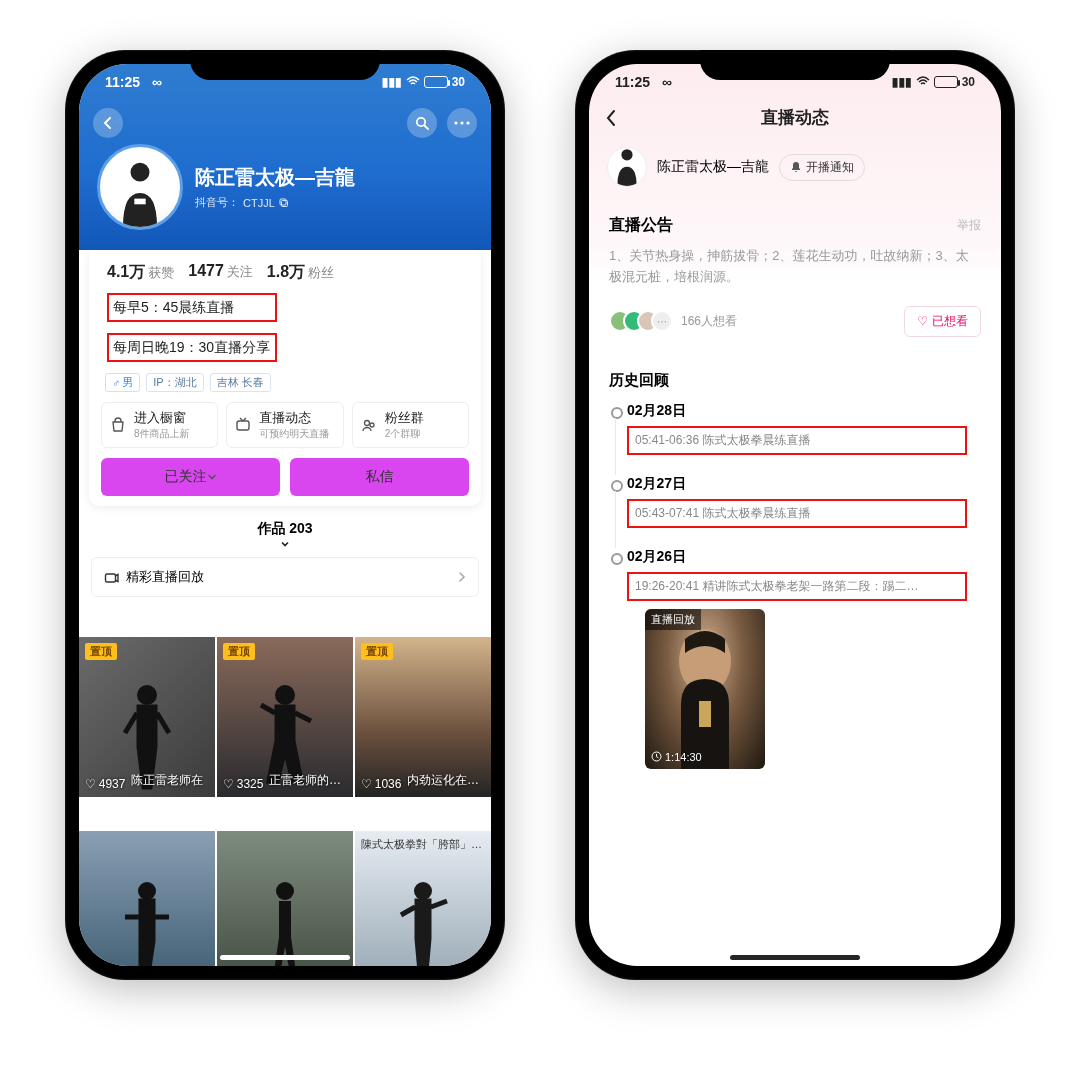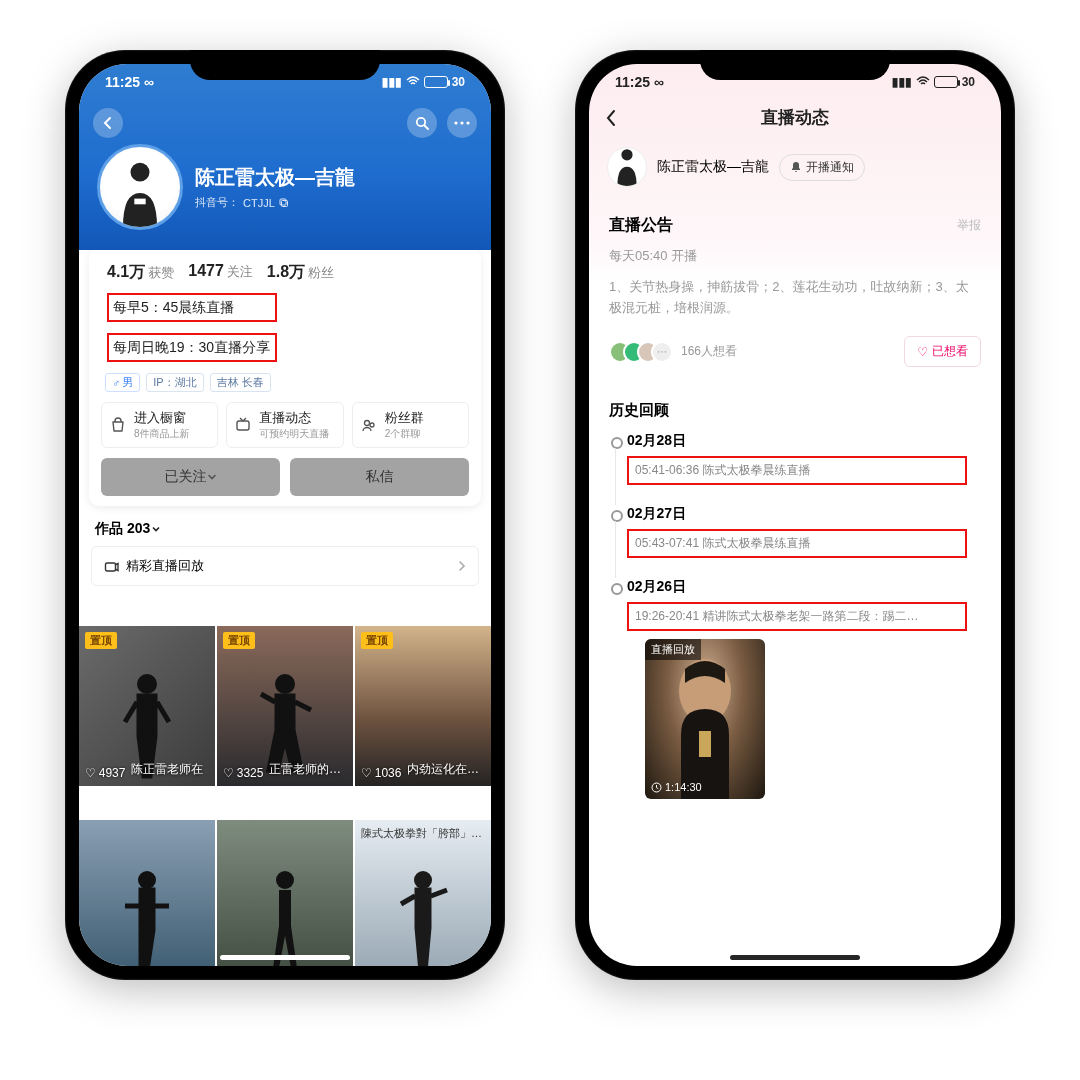--- a/index.html
+++ b/index.html
@@ -17,21 +17,21 @@
     position: absolute; top: 0; left: 50%; transform: translateX(-50%);
     width: 190px; height: 30px; background: #000; border-radius: 0 0 20px 20px; z-index: 50;
   }
 
   
   .status-bar {
     height: 36px; display: flex; align-items: center; justify-content: space-between;
     padding: 0 26px; font-size: 14px; font-weight: 600; color: #fff;
   }
   .status-bar.dark { color: #222; }
-  .status-left { display: flex; align-items: center; gap: 4px; }
+  .status-left { display: flex; align-items: center; gap: 12px; }
   .status-right { display: flex; align-items: center; gap: 4px; font-size: 12px; }
   .battery { border: 1px solid currentColor; border-radius: 3px; width: 24px; height: 12px; position: relative; }
   .battery::after { content:""; position:absolute; right:-3px; top:3px; width:2px; height:6px; background: currentColor; border-radius:1px;}
   .battery-fill { height: 100%; width: 30%; background: currentColor; }
 
   
   .profile-header {
     background: linear-gradient(180deg,#2f7dd1 0,#1e6cce 60%,#1257b8 100%);
     color: #fff; padding-bottom: 20px; border-bottom-left-radius: 0; position: relative;
   }
@@ -64,23 +64,23 @@
   .tag { font-size: 11px; border: 1px solid #d8e4f0; color: #5c7aa0; border-radius: 3px; padding: 1px 6px; display:flex; align-items:center; gap:2px;}
   .tag.blue { color:#3b82f6; border-color:#cde0ff;}
 
   .action-grid { display: flex; gap: 8px; }
   .action-cell { flex:1; border:1px solid #eee; border-radius:6px; padding:6px 6px; display:flex; align-items:center; gap:6px; }
   .action-cell .ic { width:20px; height:20px; display:flex; align-items:center; justify-content:center; }
   .action-title { font-size: 13px; color:#222; }
   .action-sub { font-size: 10px; color:#999; }
 
   .btn-row { display:flex; gap:10px; margin-top:10px; }
-  .pill-btn { flex:1; background:#a3a3a3; border-radius:6px; text-align:center; font-size:14px; padding:10px 0; color:#333; display:flex; align-items:center; justify-content:center; }
-
-  .works-header { margin:14px 16px 0; font-size:14px; font-weight:600; display:flex; align-items:center; gap:1px;}
+  .pill-btn { flex:1; background:#d946ef; border-radius:6px; text-align:center; font-size:14px; padding:10px 0; color:#333; display:flex; align-items:center; justify-content:center; }
+
+  .works-header { margin:14px 16px 0; font-size:14px; font-weight:600; display:flex; align-items:center; gap:1px;flex-direction:column;}
   .replay-bar { margin:8px 12px 0; border:1px solid #eee; border-radius:6px; padding:10px 12px; font-size:13px; display:flex; align-items:center; justify-content:space-between;}
 
   .grid { display:grid; grid-template-columns:repeat(3,1fr); gap:2px; margin-top:8px; }
   .tile { position:relative; height:160px; background:linear-gradient(135deg,#6b6b6b,#3b3b3b); overflow:hidden;margin-top:32px;}
   .tile.b2 { background: linear-gradient(180deg,#8a6a5a,#2a2a2e); }
   .tile.b3 { background: linear-gradient(180deg,#d3b48b 0,#6b503e 60%,#242424 100%); }
   .tile.b4 { background: linear-gradient(180deg,#8a9fb3 0,#3b5a6f 100%); }
   .tile.b5 { background: linear-gradient(180deg,#7e8c7e,#3f4a3f); }
   .tile.b6 { background: linear-gradient(180deg,#e6ecf2 0,#94a4b0 100%); }
   .pin { position:absolute; top:6px; left:6px; background:#ffbf1a; color:#7a4800; font-size:11px; padding:1px 5px; border-radius:2px; font-weight:600; }
@@ -408,21 +408,20 @@
           </span>
         <span>开播通知</span>
       </span>
     </div>
 
     <div class="section">
       <div class="section-head">
         <span class="section-title">直播公告</span>
         <span class="muted">举报</span>
       </div>
-      <div class="section-sub">每天05:40 开播</div>
       <div class="section-sub">1、关节热身操，抻筋拔骨；2、莲花生动功，吐故纳新；3、太极混元桩，培根润源。</div>
       <div class="interest-row">
         <div style="display:flex;align-items:center;gap:8px;">
           <div class="av-stack">
             <span class="dot-av"></span>
               <span class="dot-av b"></span>
               <span class="dot-av c"></span>
               <span class="dot-av d">⋯</span>
           </div>
           <span style="color:#999;font-size:12px">166人想看</span>

